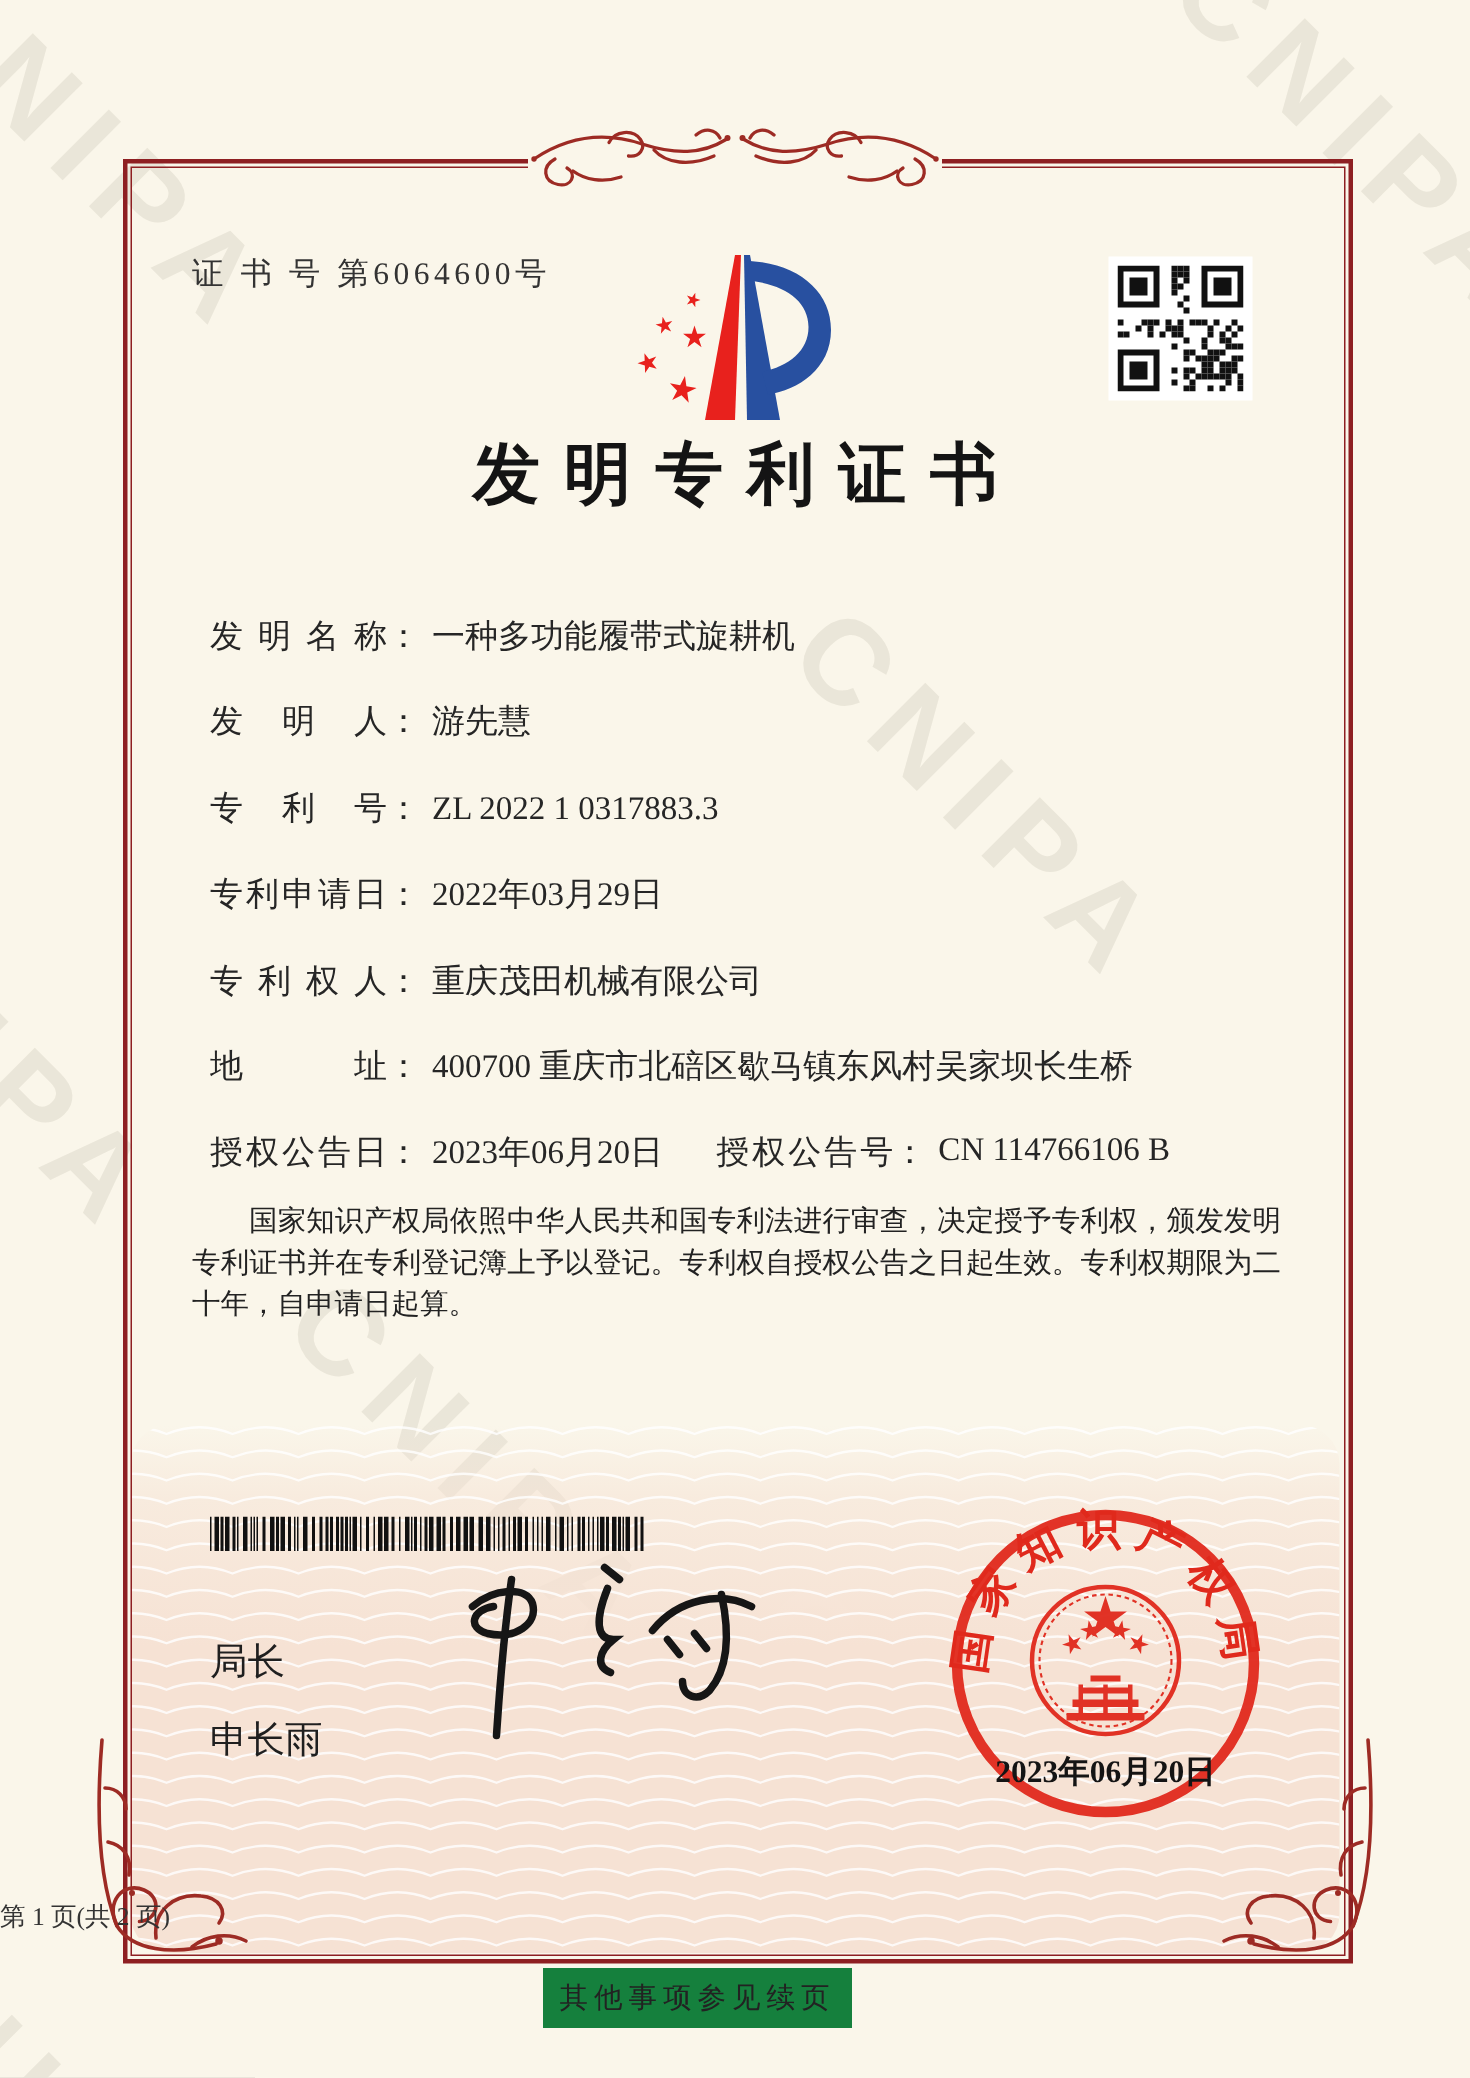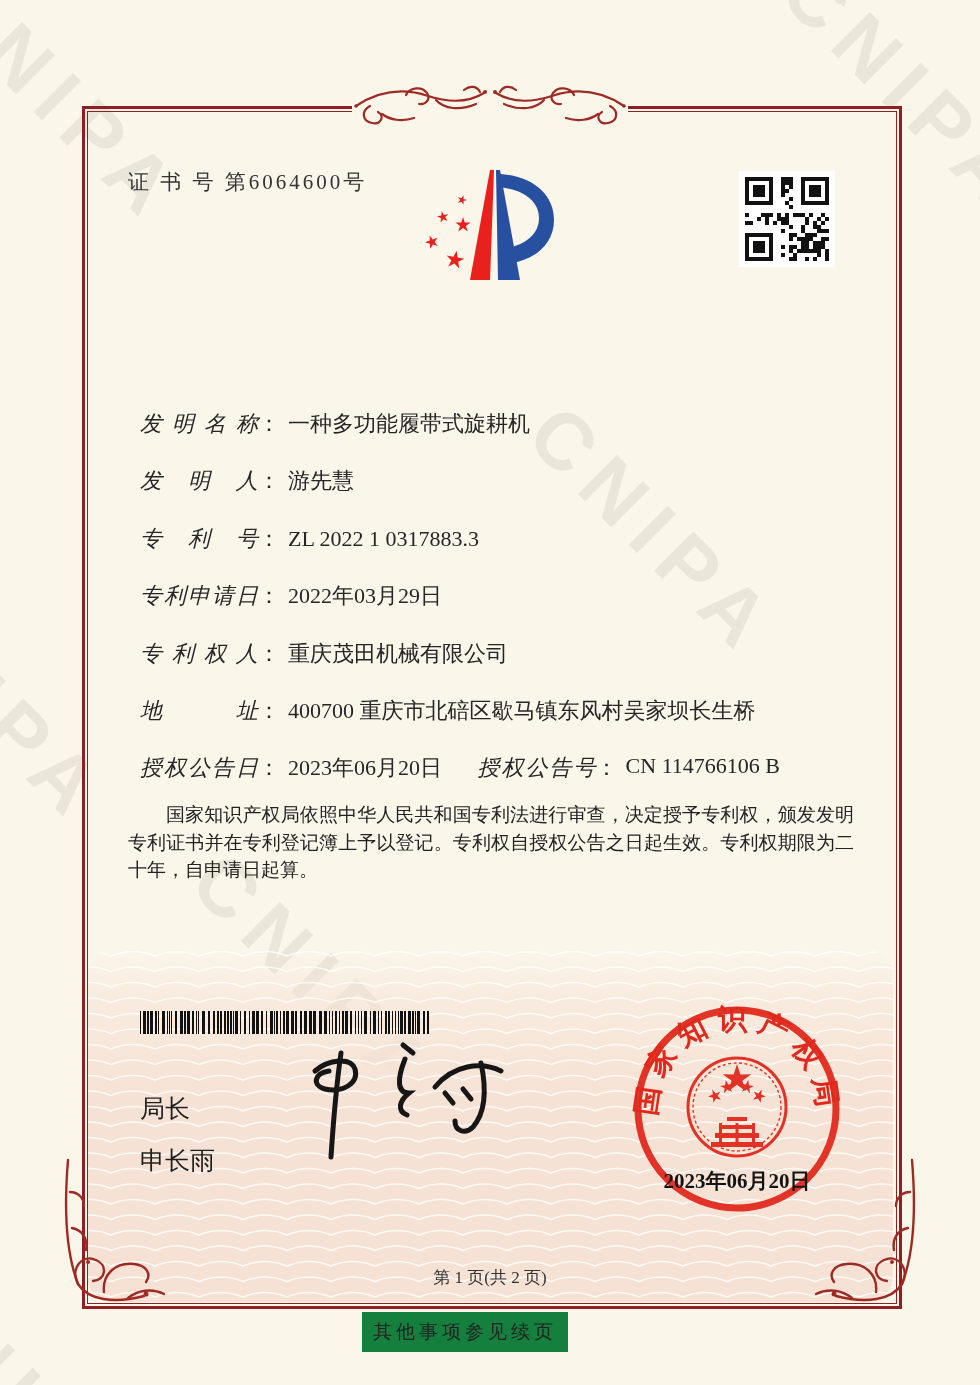--- a/index.html
+++ b/index.html
@@ -28,32 +28,32 @@
   .cert-no{position:absolute;left:128px;top:168px;font-size:21px;letter-spacing:3px;color:#333;}
   .logo{position:absolute;left:420px;top:162px;}
   .qr{position:absolute;left:739px;top:171px;width:96px;height:96px;background:#ffffff;
     display:flex;align-items:center;justify-content:center;}
   .title{position:absolute;left:0;top:286px;width:980px;text-align:center;
     font-size:45px;font-weight:700;letter-spacing:16px;padding-left:16px;box-sizing:border-box;color:#141414;}
   .fields{position:absolute;left:140px;top:409px;width:640px;font-size:22px;color:#262626;}
   .field-row{display:flex;align-items:baseline;height:57.4px;}
   .fgroup{display:flex;align-items:flex-start;}
   .g1{width:352px;}
-  .flabel{display:inline-block;width:118px;text-align:justify;text-align-last:justify;font-style:italic;}
+  .flabel{display:inline-block;width:118px;text-align:justify;text-align-last:justify;}
   .fcolon{margin-right:8px;}
   .fvalue{white-space:nowrap;}
   .body-text{position:absolute;left:128px;top:801px;width:726px;font-size:19px;line-height:27.5px;
     text-align:justify;color:#222;}
   .body-text p{margin:0;text-indent:2em;}
   .barcode{position:absolute;left:140px;top:1011px;width:292px;height:23px;}
   .officer{position:absolute;left:140px;top:1082px;font-family:"Liberation Sans","DejaVu Sans",sans-serif;
     font-size:25px;font-weight:500;line-height:52px;color:#1f1f1f;}
   .signature{position:absolute;left:285px;top:1035px;}
   .seal{position:absolute;left:627px;top:999px;}
-  .page-num{position:absolute;left:0;top:1266px;width:980px;text-align:center;font-size:17px;color:#333;}
+  .page-num{position:absolute;left:0;top:1266px;width:980px;font-size:17px;color:#333;}
   .continuation{position:absolute;left:362px;top:1312px;width:206px;height:40px;background:#15803d;
     display:flex;align-items:center;justify-content:center;font-size:19px;letter-spacing:4px;color:#222;}
   .hidden-defs{position:absolute;width:0;height:0;overflow:hidden;}
 </style>
 </head>
 <body>
 
 <svg class="hidden-defs" aria-hidden="true">
   <defs>
     <path id="star" d="M0 -10 L2.23 -3.07 9.51 -3.09 3.61 1.17 5.88 8.09 0 3.8 -5.88 8.09 -3.61 1.17 -9.51 -3.09 -2.23 -3.07 Z"></path>
@@ -247,20 +247,21 @@
         <rect x="72" y="76" width="4" height="4" fill="#111"></rect>
         <rect x="80" y="76" width="4" height="4" fill="#111"></rect>
         <rect x="44" y="80" width="4" height="4" fill="#111"></rect>
         <rect x="48" y="80" width="4" height="4" fill="#111"></rect>
         <rect x="60" y="80" width="4" height="4" fill="#111"></rect>
         <rect x="68" y="80" width="4" height="4" fill="#111"></rect>
         <rect x="80" y="80" width="4" height="4" fill="#111"></rect>
       </svg>
   </div>
 
+  <div class="title">发明专利证书</div>
 
   <div class="fields">
     <div class="field-row">
       <span class="flabel">发明名称</span>
         <span class="fcolon">：</span>
       <span class="fvalue">一种多功能履带式旋耕机</span>
     </div>
     <div class="field-row">
       <span class="flabel">发明人</span>
         <span class="fcolon">：</span>

